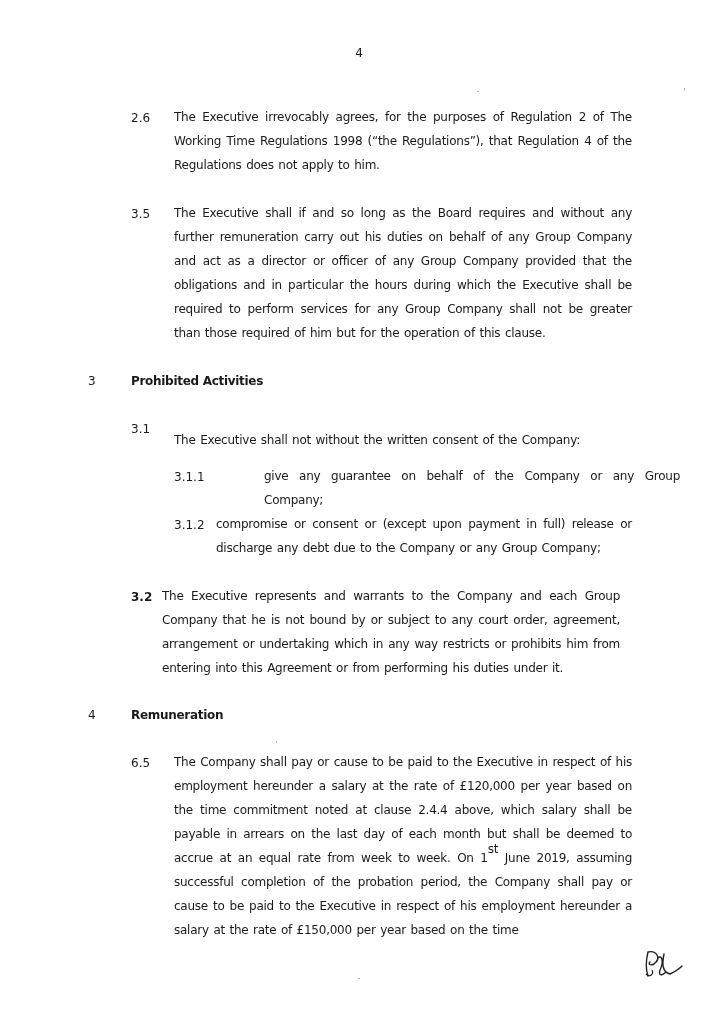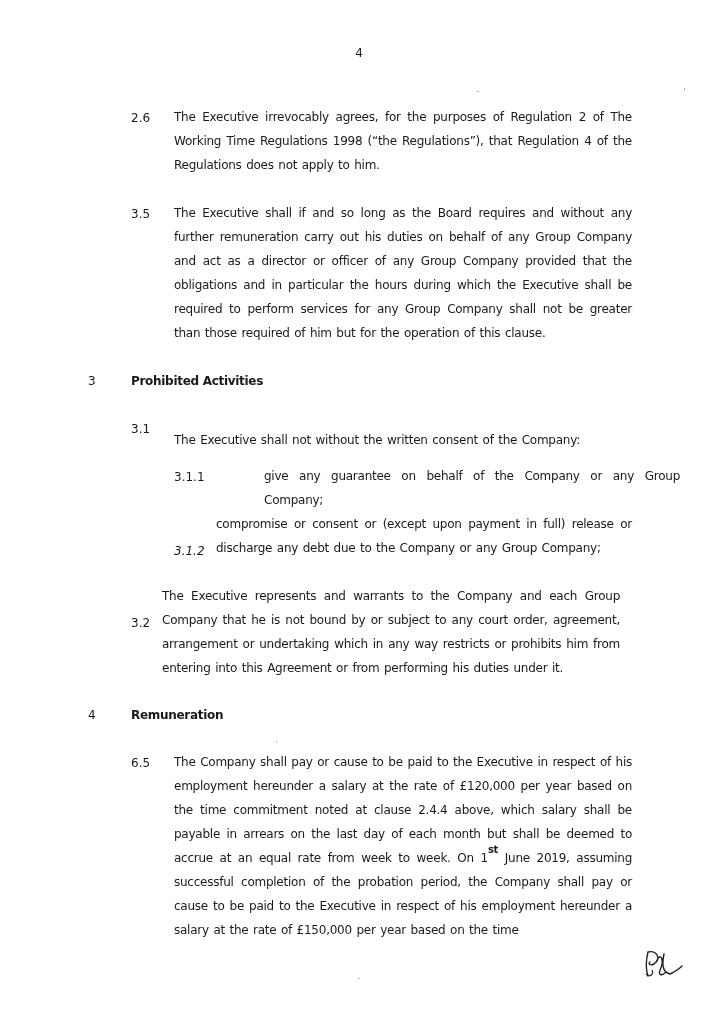--- a/index.html
+++ b/index.html
@@ -4,21 +4,21 @@
   <style>
     html, body { margin:0; padding:0; background:#ffffff; }
     body { width:718px; height:1018px; position:relative; overflow:hidden;
            font-family:"DejaVu Sans", sans-serif; color:#1a1a1a; }
     .page-number { position:absolute; top:46px; left:0; width:718px; text-align:center; font-size:12px; }
     .num { position:absolute; font-size:12px; }
     .text { position:absolute; font-size:12px; line-height:24px; text-align:justify;
             letter-spacing:-0.25px; word-spacing:1px; }
     .text.last { text-align-last:left; }
     .heading { position:absolute; font-size:12px; font-weight:bold; letter-spacing:-0.3px; }
-    sup { font-size:10px; vertical-align:top; line-height:7px;font-weight:bold; }
+    sup { font-size:12px; vertical-align:top; line-height:7px; }
     .signature { position:absolute; left:640px; top:944px; width:50px; height:40px; }
     .speck { position:absolute; background:#bbb; }
   </style>
 </head>
 <body>
 
 <div class="page-number">4</div>
 
 <div class="num" style="left:131px; top:111px;">2.6</div>
 <div class="text last" style="left:174px; top:105px; width:458px;">The Executive irrevocably agrees, for the purposes of Regulation 2 of The Working Time Regulations 1998 (“the Regulations”), that Regulation 4 of the Regulations does not apply to him.</div>
@@ -28,24 +28,24 @@
 
 <div class="num" style="left:88px; top:374px;">3</div>
 <div class="heading" style="left:131px; top:374px;">Prohibited Activities</div>
 
 <div class="num" style="left:131px; top:422px;">3.1</div>
 <div class="text last" style="left:174px; top:428px; width:458px;">The Executive shall not without the written consent of the Company:</div>
 
 <div class="num" style="left:174px; top:470px;">3.1.1</div>
 <div class="text last" style="left:216px; top:464px; width:416px;margin-left:48px;">give any guarantee on behalf of the Company or any Group Company;</div>
 
-<div class="num" style="left:174px; top:544px;font-style:italic;">3.1.2</div>
+<div class="num" style="left:174px; top:518px;">3.1.2</div>
 <div class="text last" style="left:216px; top:512px; width:416px;">compromise or consent or (except upon payment in full) release or discharge any debt due to the Company or any Group Company;</div>
 
-<div class="num" style="left:131px; top:616px;">3.2</div>
+<div class="num" style="left:131px; top:590px;font-weight:bold;">3.2</div>
 <div class="text last" style="left:162px; top:584px; width:458px;">The Executive represents and warrants to the Company and each Group Company that he is not bound by or subject to any court order, agreement, arrangement or undertaking which in any way restricts or prohibits him from entering into this Agreement or from performing his duties under it.</div>
 
 <div class="num" style="left:88px; top:708px;">4</div>
 <div class="heading" style="left:131px; top:708px;">Remuneration</div>
 
 <div class="num" style="left:131px; top:756px;">6.5</div>
 <div class="text" style="left:174px; top:750px; width:458px;"><span>The Company shall pay or cause to be paid to the Executive in respect of his employment hereunder a salary at the rate of £120,000 per year based on the time commitment noted at clause 2.4.4 above, which salary shall be payable in arrears on the last day of each month but shall be deemed to accrue at an equal rate from week to week.  On 1</span><sup>st</sup><span> June 2019, assuming successful completion of the probation period, the Company shall pay or cause to be paid to the Executive in respect of his employment hereunder a salary at the rate of £150,000 per year based on the time</span></div>
 
 <svg class="signature" viewBox="0 0 50 40">
   <path d="M8 8 C6 16, 6 26, 8 32 M8 8 C16 6, 22 14, 14 20 C10 22, 8 20, 10 18 M18 14 C22 10, 24 18, 20 26 C18 32, 22 32, 26 28 M24 10 C22 20, 22 28, 30 30 M30 30 C34 28, 38 26, 42 22" fill="none" stroke="#222" stroke-width="1.4" stroke-linecap="round"></path>

